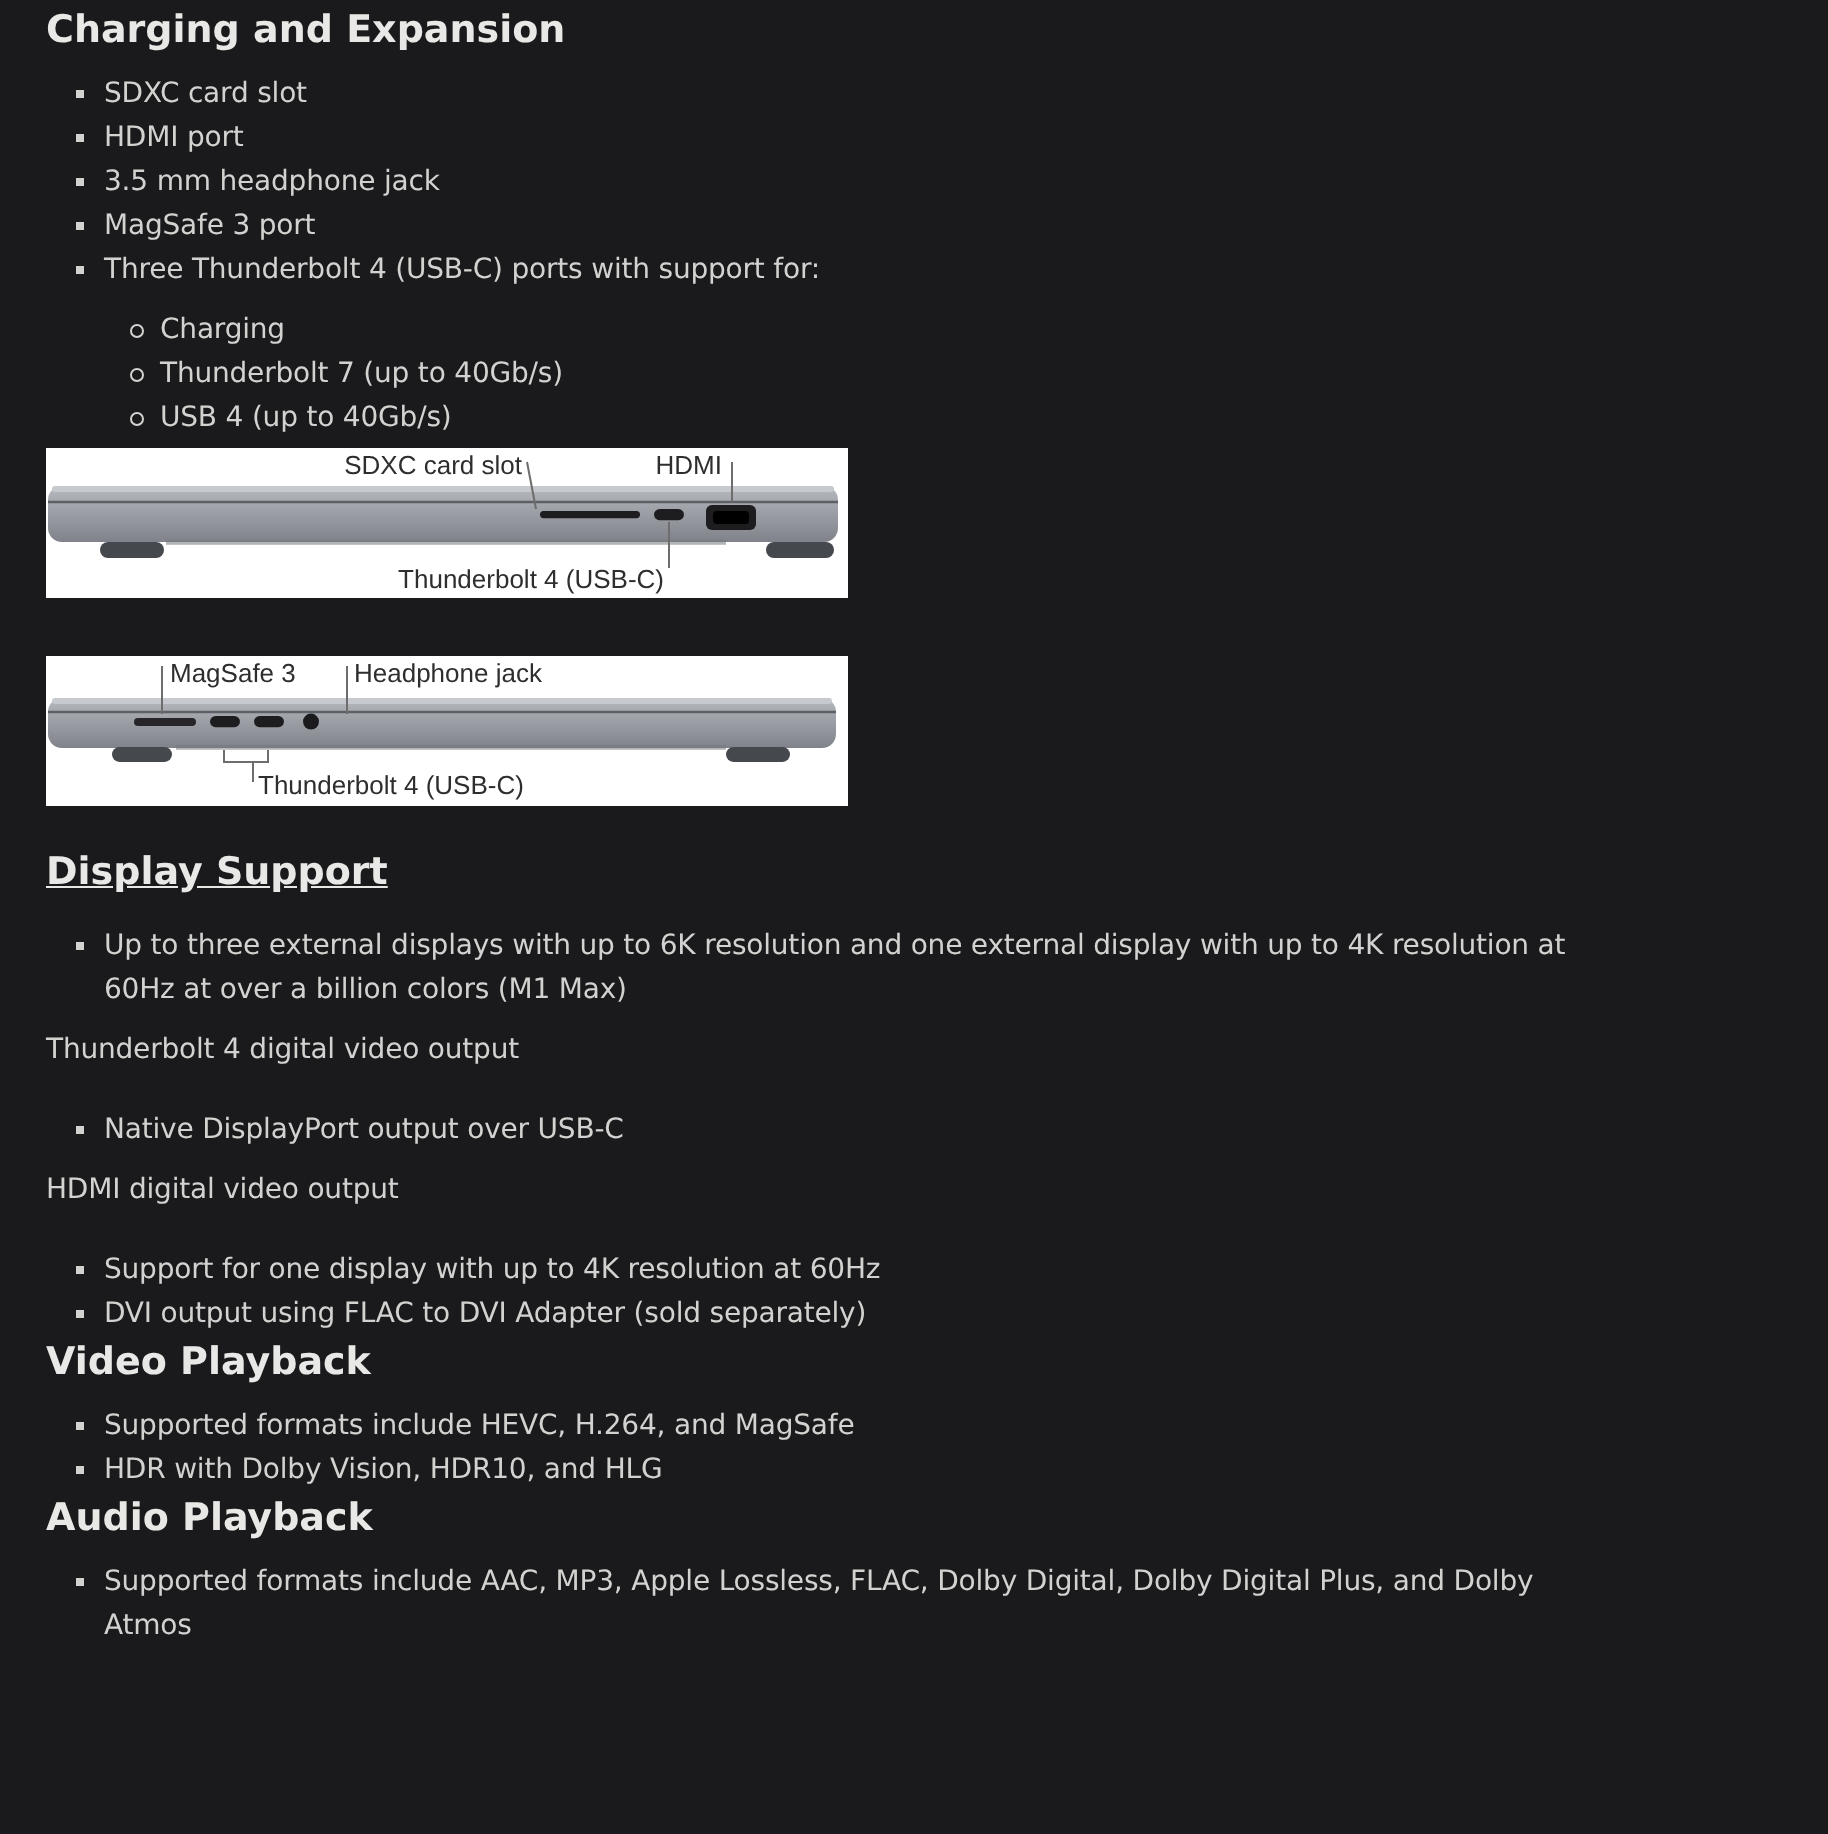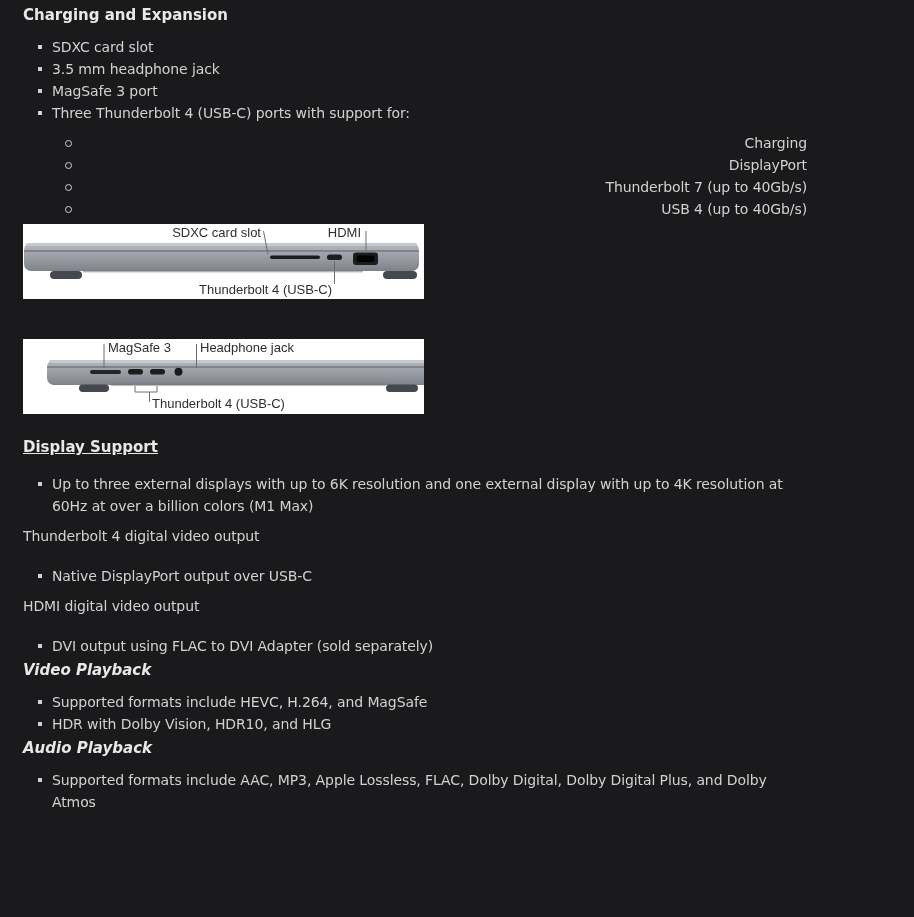--- a/index.html
+++ b/index.html
@@ -12,74 +12,74 @@
   body{
     width:914px;height:917px;
     background:var(--bg);
     color:var(--text);
     font-family:"DejaVu Sans",sans-serif;
     font-size:14px;
     overflow:hidden;
   }
   main{width:914px;padding:8px 0 0 23px;}
   h3{
-    font-size:15px;line-height:15px;font-weight:bold;
+    font-size:19px;line-height:15px;font-weight:bold;
     color:var(--heading);margin:0;
   }
   p{margin:0;line-height:22px;max-width:780px;letter-spacing:-0.1px;}
   ul{list-style:none;margin:0;padding:0 0 0 29px;max-width:784px;}
   li{
     position:relative;line-height:22px;letter-spacing:-0.1px;
     max-width:742px;
   }
   ul.l1 > li::before{
     content:"";position:absolute;left:-14px;top:9px;
     width:4px;height:4px;background:var(--text);
   }
-  ul.l2{padding-left:57px;text-align:right;}
+  ul.l2{padding-left:57px;}
   ul.l2 > li::before{
     content:"";position:absolute;left:-15px;top:8px;
     width:5px;height:5px;border:1px solid var(--text);border-radius:50%;
   }
   .mt13{margin-top:13px;}
   .mt8{margin-top:8px;}
   .mt18{margin-top:18px;}
   .mt26{margin-top:26px;text-decoration:underline;}
-  .mt6{margin-top:6px;font-style:italic;}
+  .mt6{margin-top:6px;}
   .mt5{margin-top:5px;}
   figure{margin:0;padding:0;}
   .port-figure{
     width:401px;height:75px;background:#ffffff;
     overflow:hidden;
   }
   .fig1{margin-top:4px;}
-  .fig2{margin-top:40px;padding-left:23px;}
+  .fig2{margin-top:29px;}
   .port-figure svg{display:block;}
   svg text{
     font-family:"Liberation Sans",sans-serif;
     font-size:13px;fill:#2e2e2e;
   }
   svg .callout{stroke:#6d6d6d;stroke-width:1;fill:none;}
 </style>
 </head>
 <body>
 
 <main>
 
   <section>
     <h3>Charging and Expansion</h3>
     <ul class="l1 mt13">
       <li>SDXC card slot</li>
+      <li>HDMI port</li>
       <li>3.5 mm headphone jack</li>
       <li>MagSafe 3 port</li>
       <li>Three Thunderbolt 4 (USB-C) ports with support for:</li>
     </ul>
     <ul class="l2 mt8">
       <li>Charging</li>
-      <li>DisplayPort</li>
       <li>Thunderbolt 7 (up to 40Gb/s)</li>
       <li>USB 4 (up to 40Gb/s)</li>
     </ul>
   </section>
 
   <figure class="port-figure fig1">
     <svg width="401" height="75" viewBox="0 0 401 75">
       <defs>
         <linearGradient id="bodyG1" x1="0" y1="0" x2="0" y2="1">
           <stop offset="0" stop-color="#b7babf"></stop>
@@ -154,20 +154,21 @@
     <h3 class="mt26">Display Support</h3>
     <ul class="l1 mt18">
       <li>Up to three external displays with up to 6K resolution and one external display with up to 4K resolution at 60Hz at over a billion colors (M1 Max)</li>
     </ul>
     <p class="mt8">Thunderbolt 4 digital video output</p>
     <ul class="l1 mt18">
       <li>Native DisplayPort output over USB-C</li>
     </ul>
     <p class="mt8">HDMI digital video output</p>
     <ul class="l1 mt18">
+      <li>Support for one display with up to 4K resolution at 60Hz</li>
       <li>DVI output using FLAC to DVI Adapter (sold separately)</li>
     </ul>
   </section>
 
   <section>
     <h3 class="mt6">Video Playback</h3>
     <ul class="l1 mt13">
       <li>Supported formats include HEVC, H.264, and MagSafe</li>
       <li>HDR with Dolby Vision, HDR10, and HLG</li>
     </ul>

